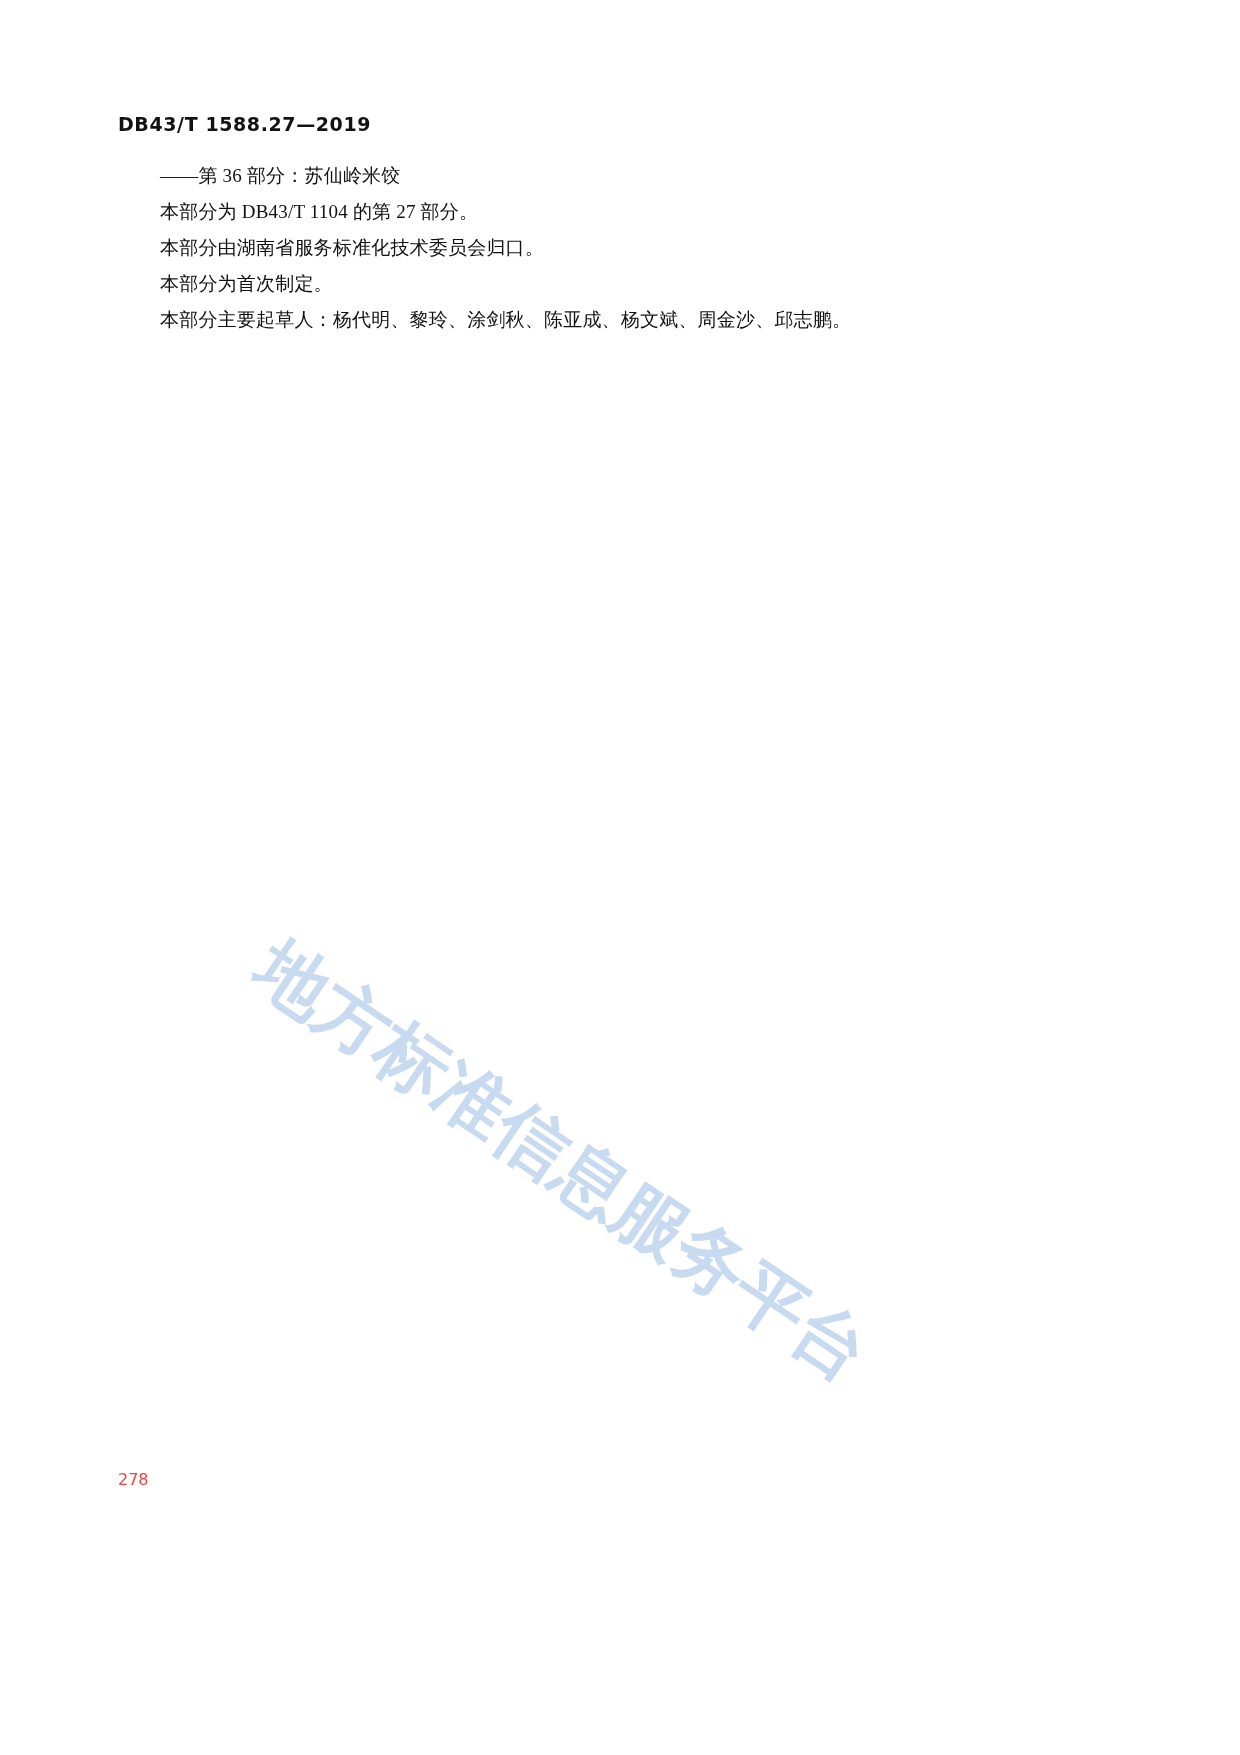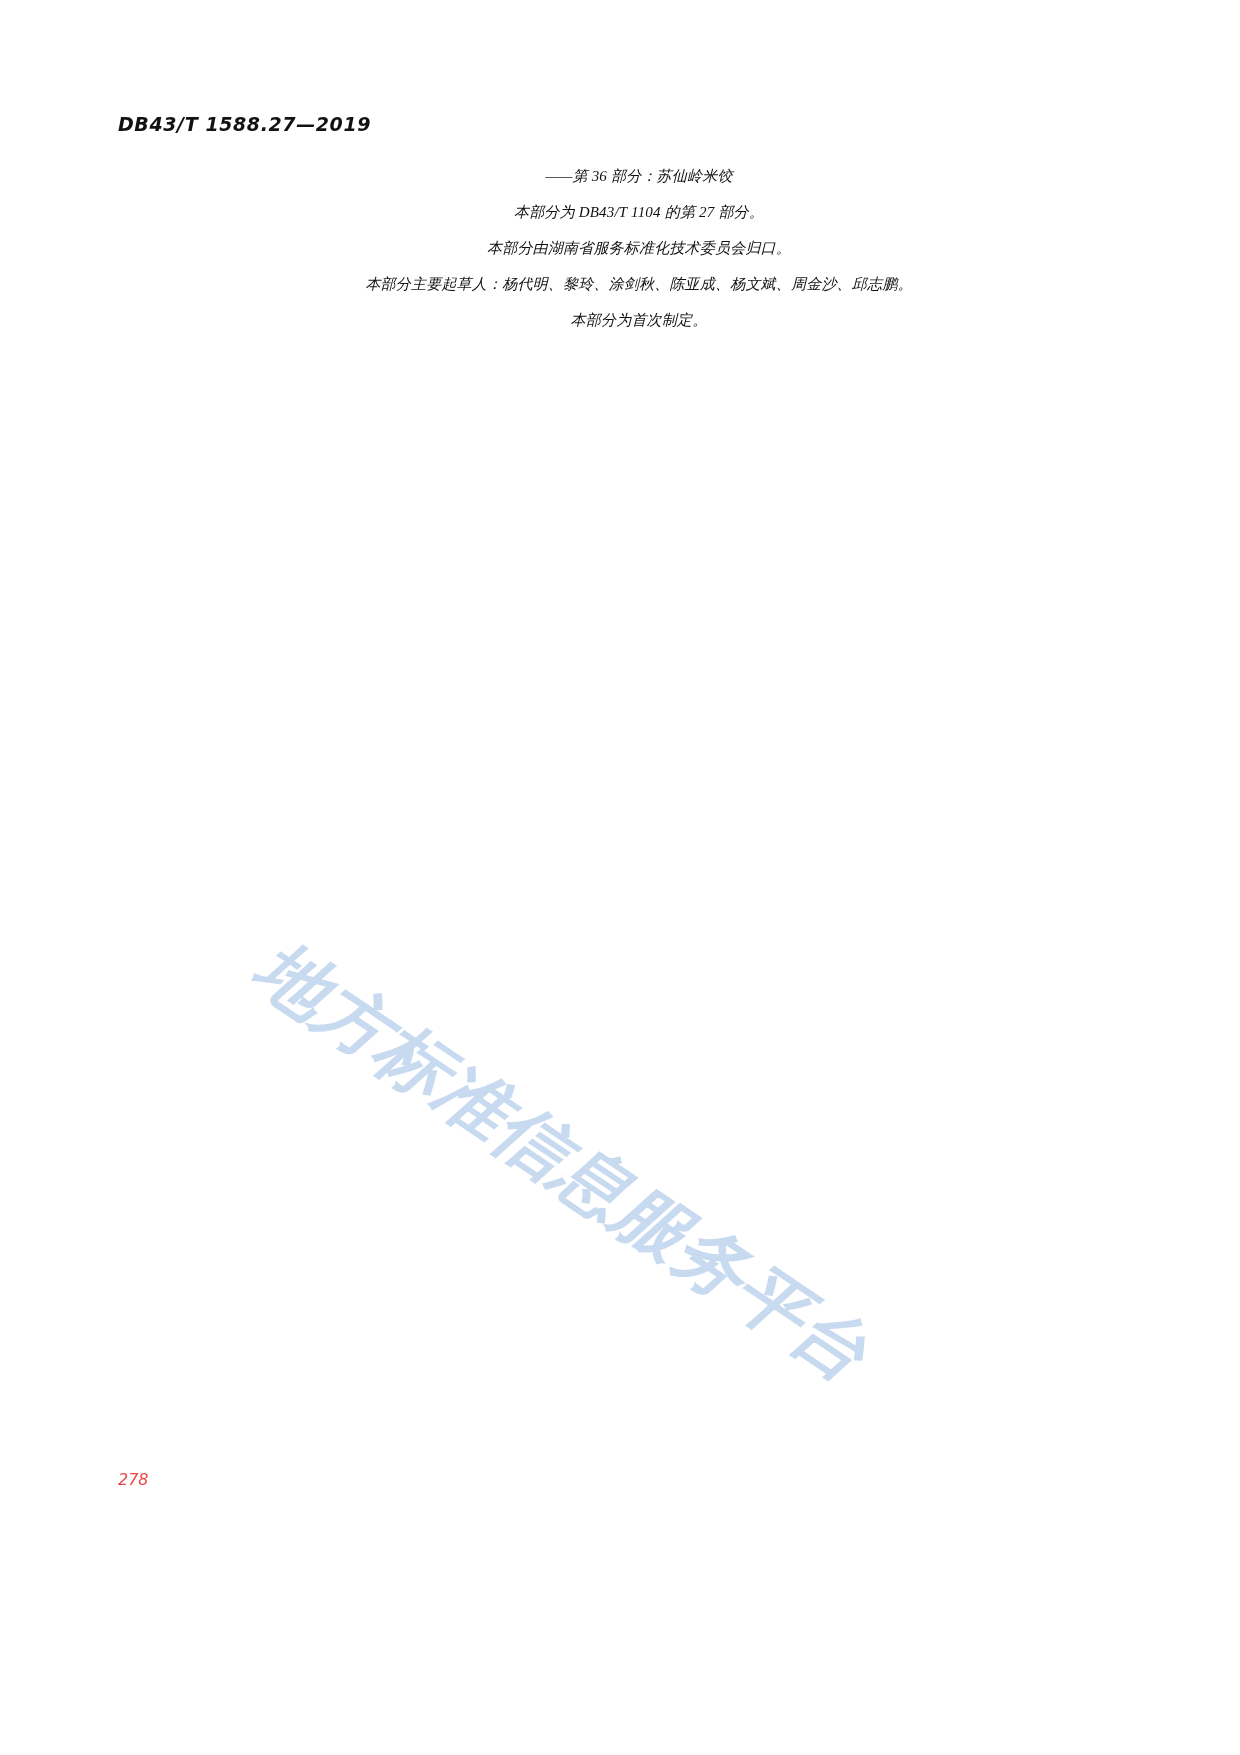--- a/index.html
+++ b/index.html
@@ -8,45 +8,43 @@
     background: #ffffff;
   }
   .page {
     position: relative;
     width: 992px;
     height: 1755px;
     background: #ffffff;
     overflow: hidden;
     font-family: "Liberation Serif", "DejaVu Serif", serif;
     color: #1a1a1a;
-    font-style: italic;
   }
   .header-code {
     position: absolute;
     left: 118px;
     top: 113px;
     font-family: "DejaVu Sans", "Liberation Sans", sans-serif;
     font-weight: bold;
     font-size: 19px;
     letter-spacing: 0.6px;
     color: #121212;
   }
   .body-block {
     position: absolute;
     left: 118px;
     top: 158px;
     width: 1000px;
   }
   .para {
-    font-size: 15px;
+    font-size: 19px;
     line-height: 36px;
     color: #111111;
     white-space: pre;
     letter-spacing: 0.2px;
-    text-align: center;
   }
   .para.indent {
     text-indent: 42px;
   }
   .page-number {
     position: absolute;
     left: 118px;
     top: 1470px;
     font-family: "DejaVu Sans", "Liberation Sans", sans-serif;
     font-size: 16px;
@@ -76,22 +74,22 @@
 <body>
 
 <div class="page">
 
   <div class="header-code">DB43/T 1588.27—2019</div>
 
   <div class="body-block">
     <div class="para indent">——第 36 部分：苏仙岭米饺</div>
     <div class="para indent">本部分为 DB43/T 1104 的第 27 部分。</div>
     <div class="para indent">本部分由湖南省服务标准化技术委员会归口。</div>
+    <div class="para indent">本部分为首次制定。</div>
     <div class="para indent">本部分主要起草人：杨代明、黎玲、涂剑秋、陈亚成、杨文斌、周金沙、邱志鹏。</div>
-    <div class="para indent">本部分为首次制定。</div>
   </div>
 
   <div class="watermark">
     <span id="wm" style="left:40px; top:20px; transform: rotate(34deg);">地方标准信息服务平台</span>
   </div>
 
   <div class="page-number">278</div>
 
 </div>
 

